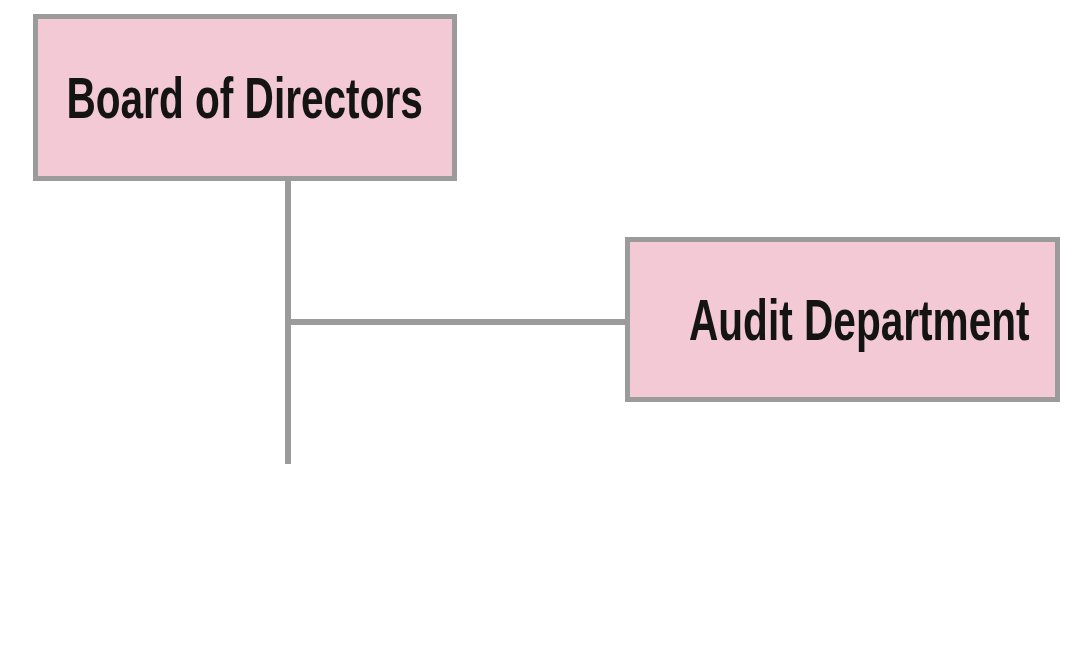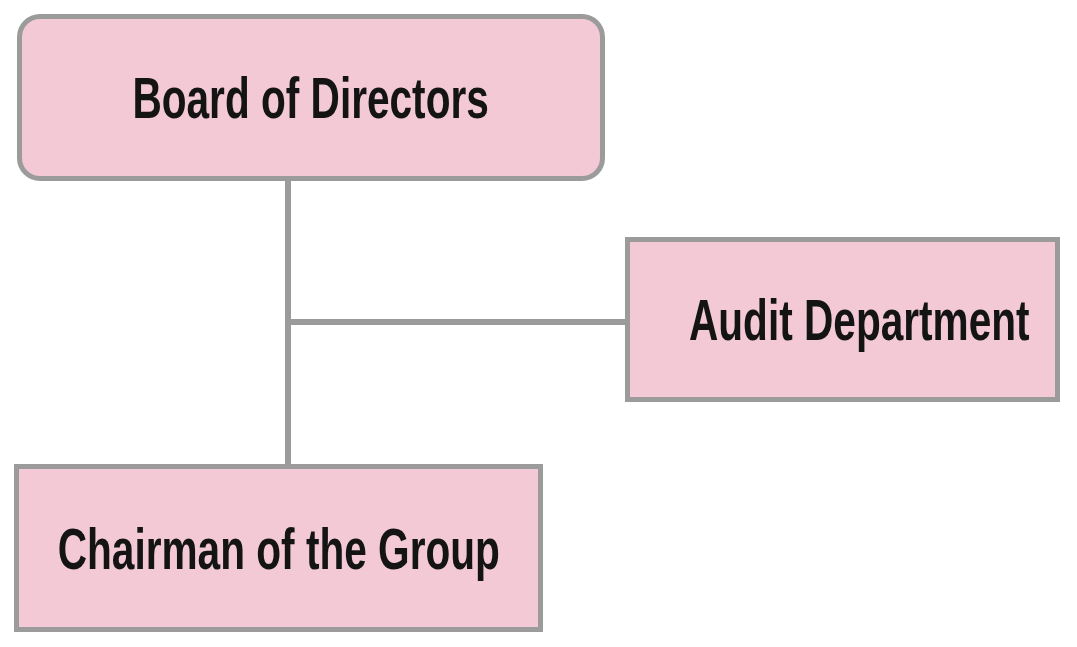--- a/index.html
+++ b/index.html
@@ -32,21 +32,21 @@
   }
   .node-label {
     font-size: 58px;
     font-weight: 700;
     color: var(--text-color);
     white-space: nowrap;
     transform: scaleX(0.70);
     transform-origin: center;
     letter-spacing: 0px;
   }
-  .node-board    { left: 17px;  top: 14px;  width: 588px; height: 167px; border-radius: 23px; }
+  .node-board    { left: 33px;  top: 14px;  width: 424px; height: 167px; }
   .node-audit    { left: 625px; top: 237px; width: 435px; height: 165px; padding-left: 34px; }
   .node-chairman { left: 14px;  top: 464px; width: 529px; height: 168px; }
   .connector {
     position: absolute;
     background: var(--line-color);
   }
   .connector-vertical   { left: 285px; top: 181px; width: 6px;   height: 283px; }
   .connector-horizontal { left: 288px; top: 319px; width: 337px; height: 6px; }
 </style>
 </head>
@@ -59,17 +59,14 @@
   <div class="connector connector-horizontal"></div>
 
   <div class="node node-board">
     <span class="node-label">Board of Directors</span>
   </div>
 
   <div class="node node-audit">
     <span class="node-label">Audit Department</span>
   </div>
 
-  <div class="node node-chairman">
-    <span class="node-label">Chairman of the Group</span>
-  </div>
 
 </div>
 
 </body></html>

